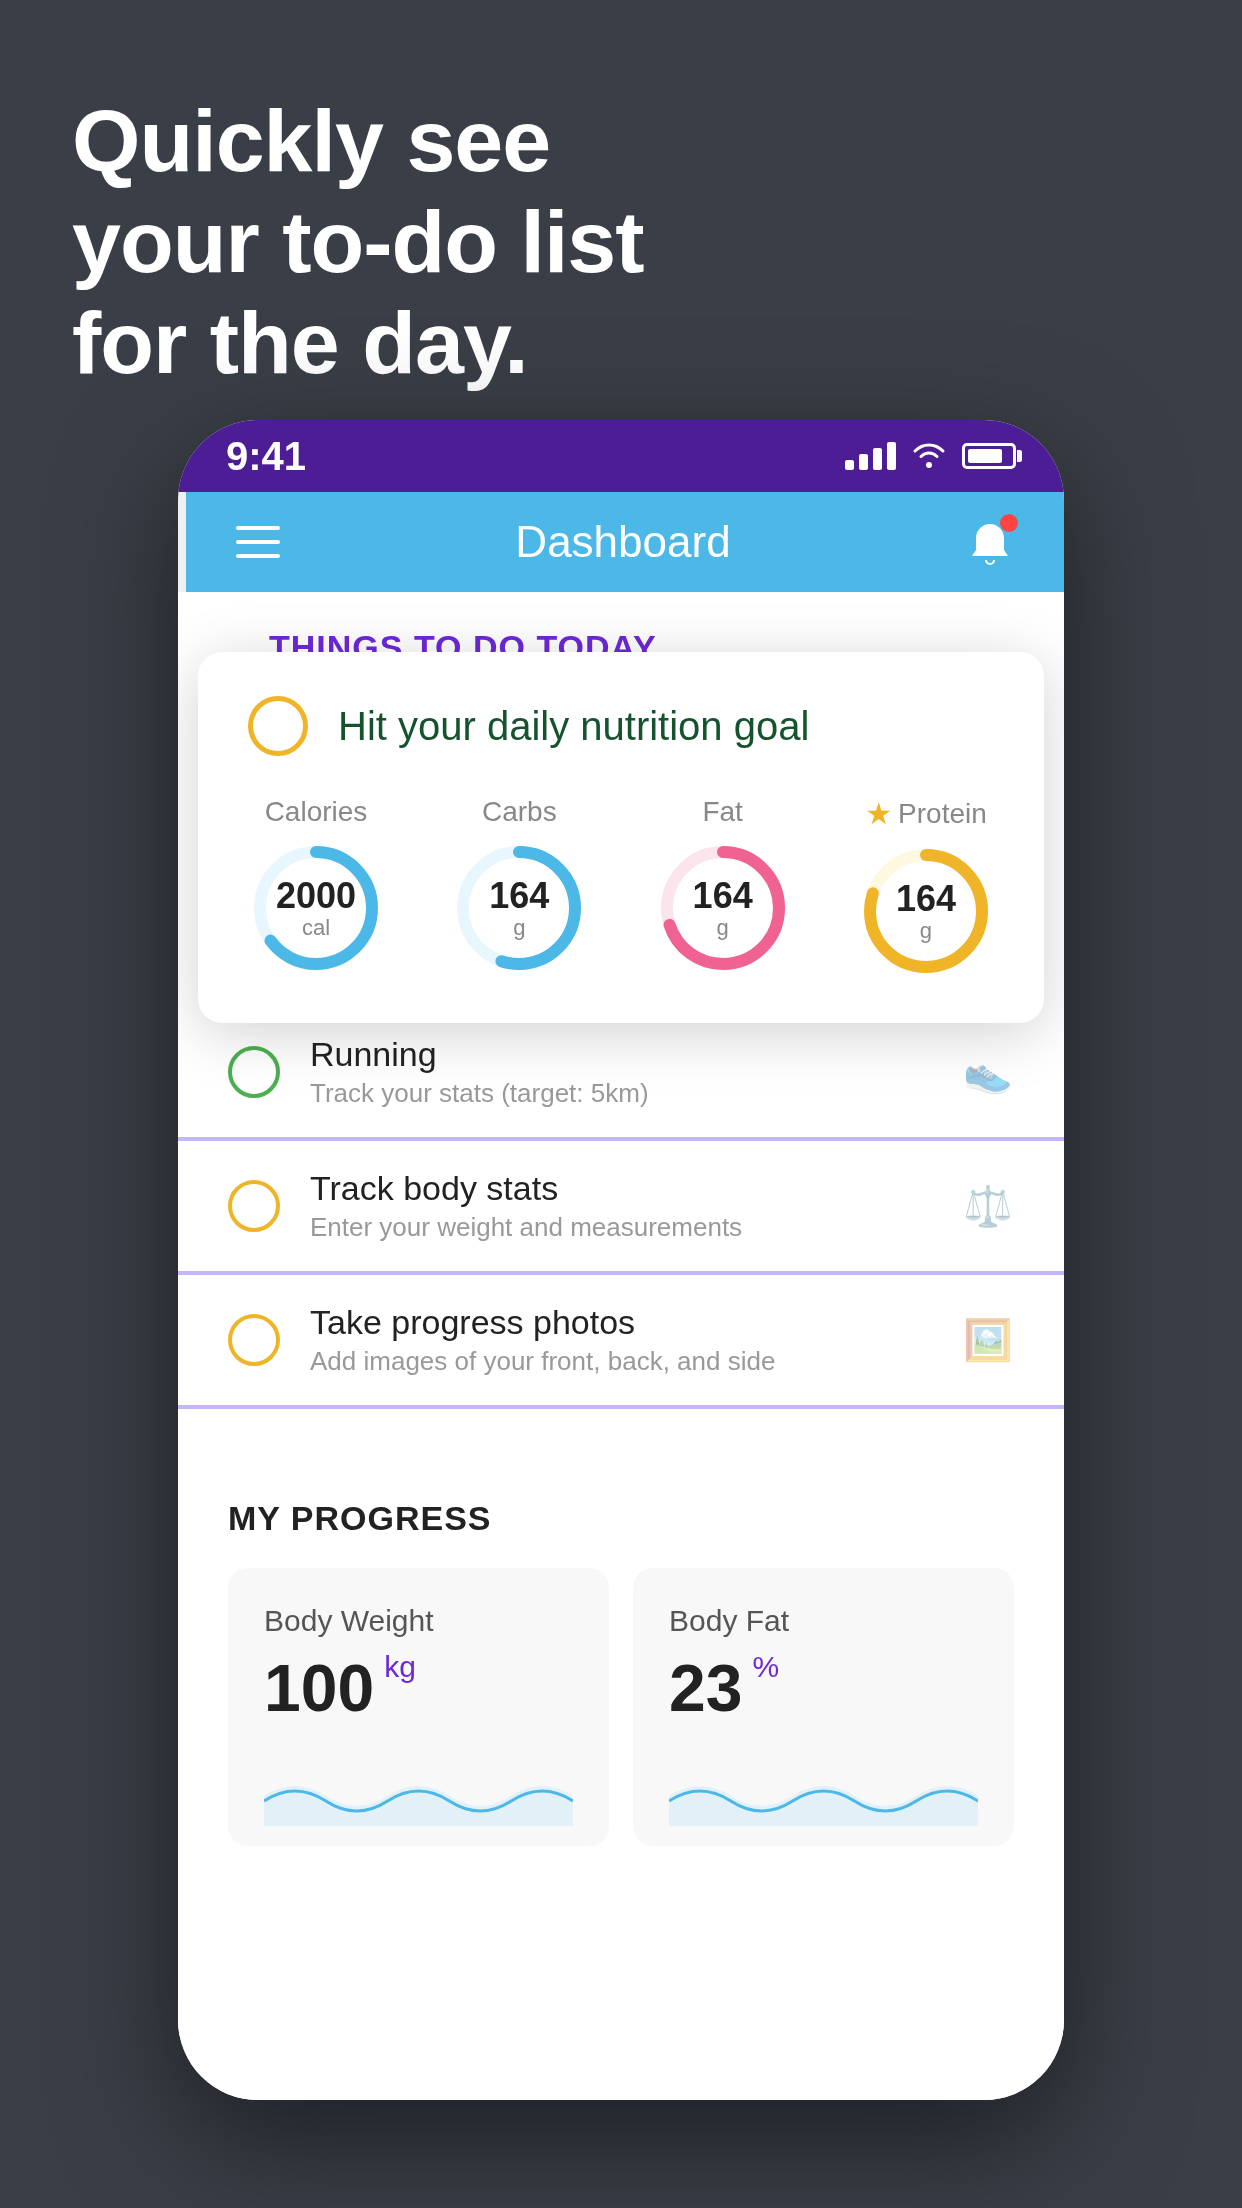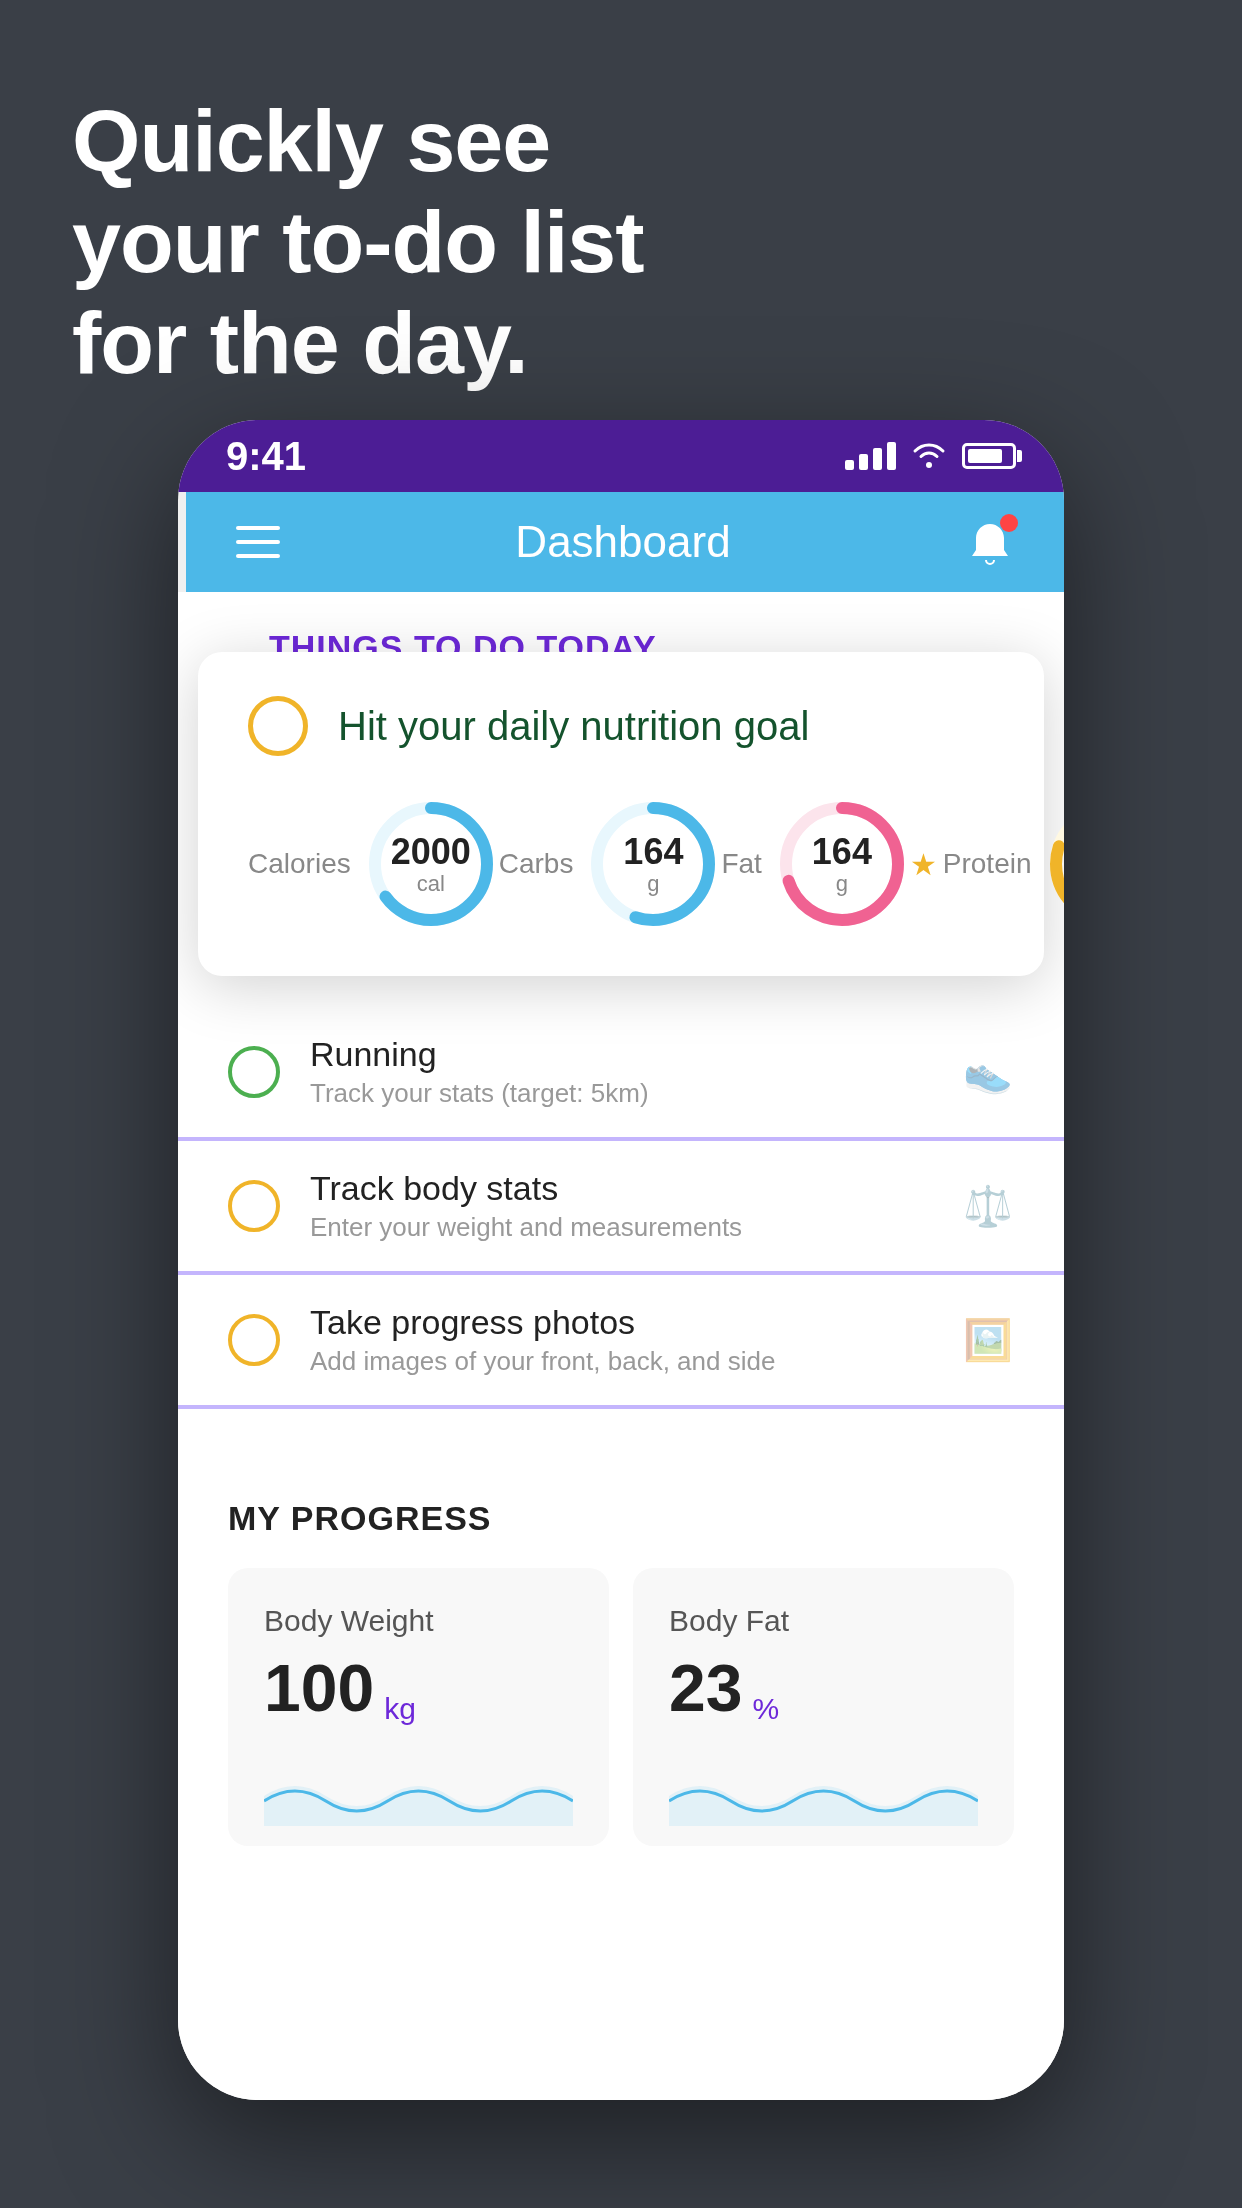--- a/index.html
+++ b/index.html
@@ -194,20 +194,21 @@
       font-weight: 500;
       color: #14532d;
     }
     .nutrition-circles {
       display: flex;
       justify-content: space-between;
       align-items: flex-start;
     }
     .nutrition-item {
       display: flex;
+      flex-direction: column;
       align-items: center;
       gap: 12px;
     }
     .nutrition-label {
       font-size: 28px;
       color: #888;
     }
     .donut-wrap {
       position: relative;
       width: 136px;
@@ -314,21 +315,21 @@
       overflow: hidden;
       position: relative;
     }
     .progress-card-title {
       font-size: 30px;
       color: #555;
       margin-bottom: 12px;
     }
     .progress-card-value {
       display: flex;
-      align-items: flex-end;
+      align-items: flex-start;
       gap: 10px;
       margin-bottom: 20px;
     }
     .progress-card-number {
       font-size: 66px;
       font-weight: 700;
       color: #222;
     }
     .progress-card-unit {
       font-size: 30px;

